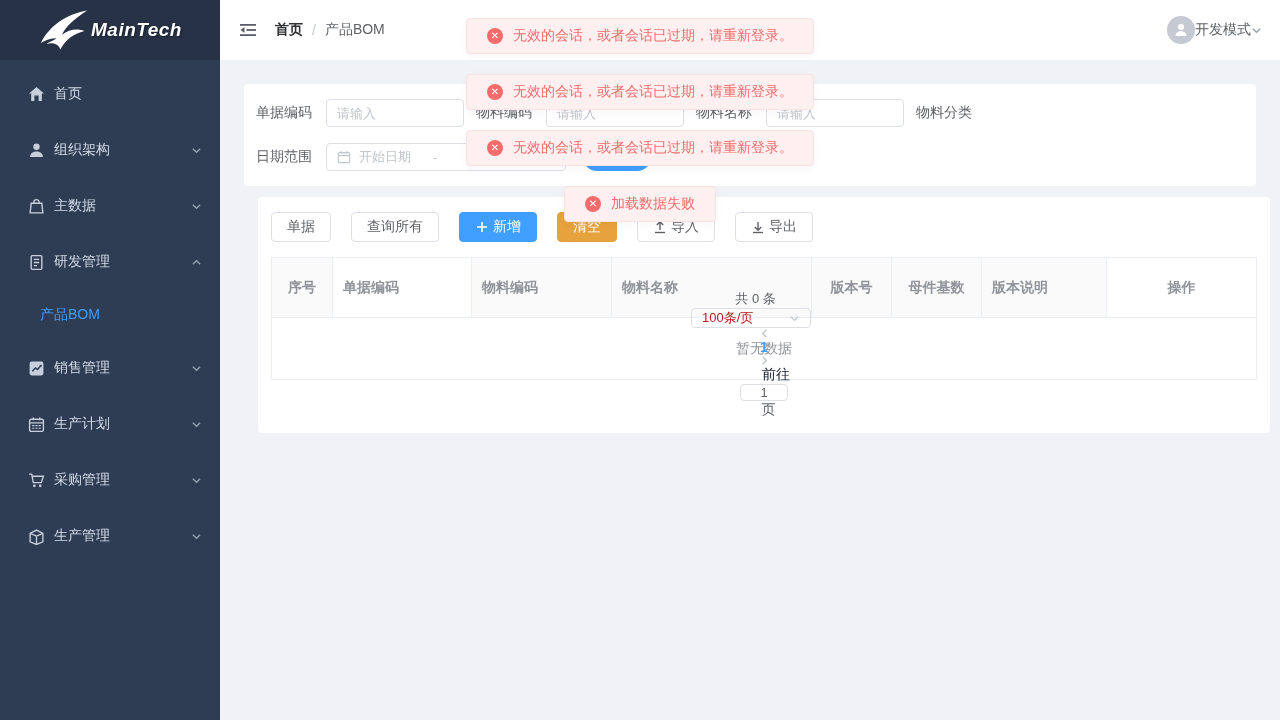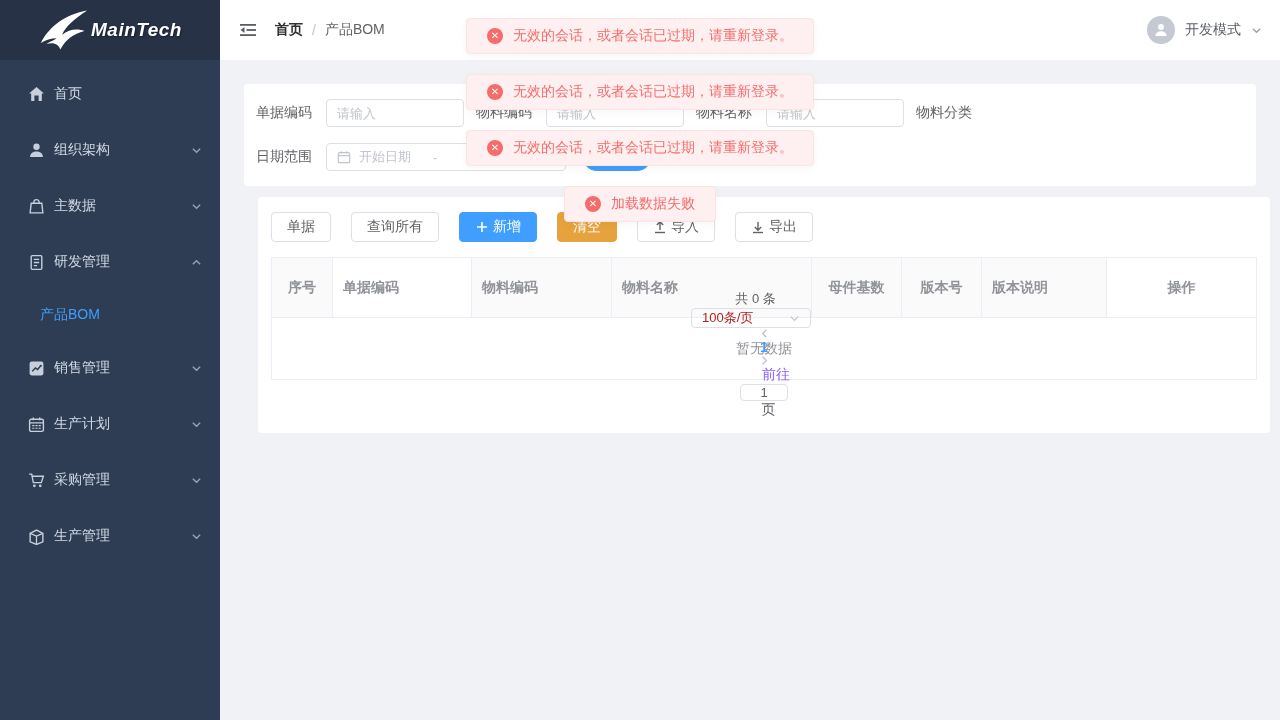--- a/index.html
+++ b/index.html
@@ -20,21 +20,21 @@
   .submenu-item { height:50px; display:flex; align-items:center; padding-left:40px; color:#409eff; cursor:pointer; }
 
   
   .header { position:absolute; left:220px; top:0; width:1060px; height:60px; background:#fff; display:flex; align-items:center; padding:0 18px; }
   .fold-btn { width:20px; height:20px; color:#5a5e66; cursor:pointer; }
   .fold-btn svg { width:20px; height:20px; display:block; }
   .breadcrumb { display:flex; align-items:center; margin-left:17px; gap:9px; }
   .bc-root { color:#303133; font-weight:bold; cursor:pointer; }
   .bc-sep { color:#c0c4cc; }
   .bc-current { color:#606266; }
-  .user-box { margin-left:auto; display:flex; align-items:center; gap:10px; cursor:pointer; }
+  .user-box { margin-left:auto; display:flex; align-items:center; gap:0; cursor:pointer; }
   .avatar { width:28px; height:28px; border-radius:50%; background:#c4c9d2; display:flex; align-items:center; justify-content:center; color:#fff; }
   .avatar svg { width:16px; height:16px; }
   .user-label { color:#5a5e66; }
   .user-box .chev { color:#9aa0a8; }
 
   
   .panel { position:absolute; background:#fff; border-radius:4px; }
   .search-panel { left:244px; top:84px; width:1012px; height:102px; padding:15px 12px; }
   .form-row { display:flex; align-items:center; height:28px; }
   .form-row + .form-row { margin-top:16px; }
@@ -64,21 +64,21 @@
   .c0{width:61px}.c1{width:139px}.c2{width:140px}.c3{width:200px}.c4{width:90px}.c5{width:80px}.c6{width:125px}.c7{width:149px}
   .empty-row { height:61px; display:flex; align-items:center; justify-content:center; color:#909399; }
 
   .pagination { display:flex; align-items:center; justify-content:flex-end; margin-top:11px; height:28px;flex-direction:column; }
   .pg-total { color:#606266; font-size:13px; margin-right:17px; }
   .pg-size { width:120px; height:28px; border:1px solid #dcdfe6; border-radius:4px; display:flex; align-items:center; padding:0 10px; color:#b91c1c; font-size:13px; cursor:pointer; margin-right:26px; }
   .pg-size .sel-chev { margin-left:auto; color:#c0c4cc; }
   .pg-arrow { color:#c0c4cc; width:16px; display:flex; justify-content:center; cursor:pointer; }
   .pg-arrow svg { width:11px; height:11px; }
   .pg-num { color:#409eff; font-weight:bold; margin:0 14px; cursor:pointer; }
-  .pg-goto-label { margin-left:24px; color:#8b5cf6; }
+  .pg-goto-label { margin-left:24px; color:#0f172a; }
   .pg-input { width:48px; height:28px; border:1px solid #dcdfe6; border-radius:4px; text-align:center; color:#606266; font-size:13px; outline:none; font-family:inherit; }
   .pg-unit { margin-left:9px; color:#606266; }
 
   
   .toast { position:absolute; left:640px; transform:translateX(-50%); height:36px; background:#fef0f0; border:1px solid #fde2e2; border-radius:4px; display:flex; align-items:center; gap:10px; padding:0 20px; white-space:nowrap; z-index:100; box-shadow:0 2px 8px rgba(0,0,0,.04); }
   .toast-text { color:#f56c6c; }
   .err-ico { width:16px; height:16px; border-radius:50%; background:#f56c6c; color:#fff; font-size:10px; line-height:16px; text-align:center; flex:none; font-weight:bold; }
   .tt1{top:18px}.tt2{top:74px}.tt3{top:130px}.tt4{top:186px}
 
   .sel-chev svg { width:11px; height:11px; display:block; }
@@ -306,22 +306,22 @@
       <span>导出</span>
     </button>
   </div>
 
   <div class="grid">
     <div class="grid-header">
       <div class="gh-cell c0 center">序号</div>
       <div class="gh-cell c1 white">单据编码</div>
       <div class="gh-cell c2">物料编码</div>
       <div class="gh-cell c3">物料名称</div>
+      <div class="gh-cell c5 center">版本号</div>
       <div class="gh-cell c4 center">母件基数</div>
-      <div class="gh-cell c5 center">版本号</div>
       <div class="gh-cell c6">版本说明</div>
       <div class="gh-cell c7 white center">操作</div>
     </div>
     <div class="empty-row">暂无数据</div>
   </div>
 
   <div class="pagination">
     <span class="pg-total">共 0 条</span>
     <span class="pg-size">
       <span>100条/页</span>

